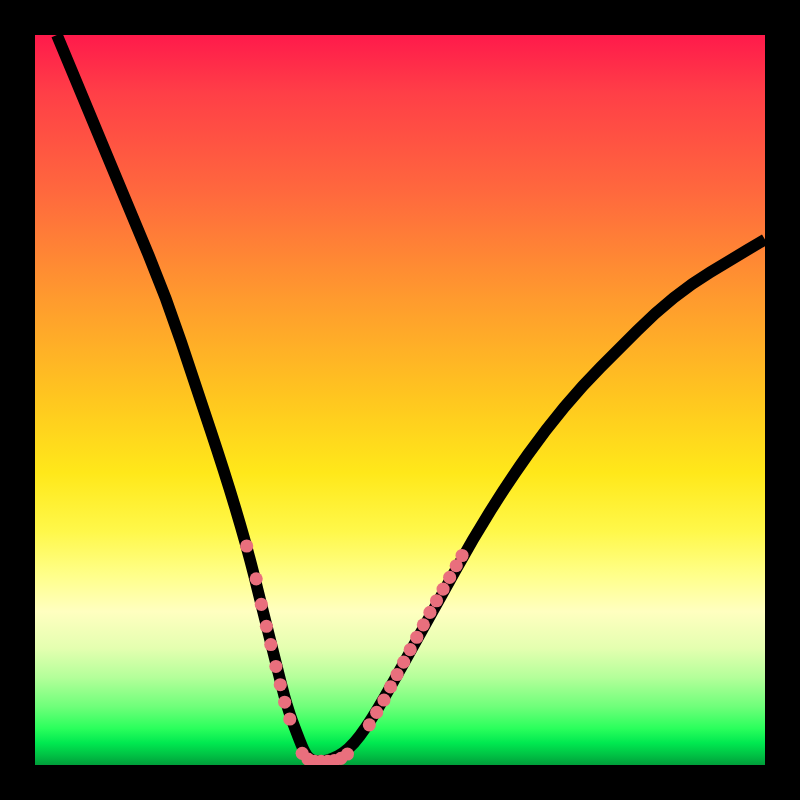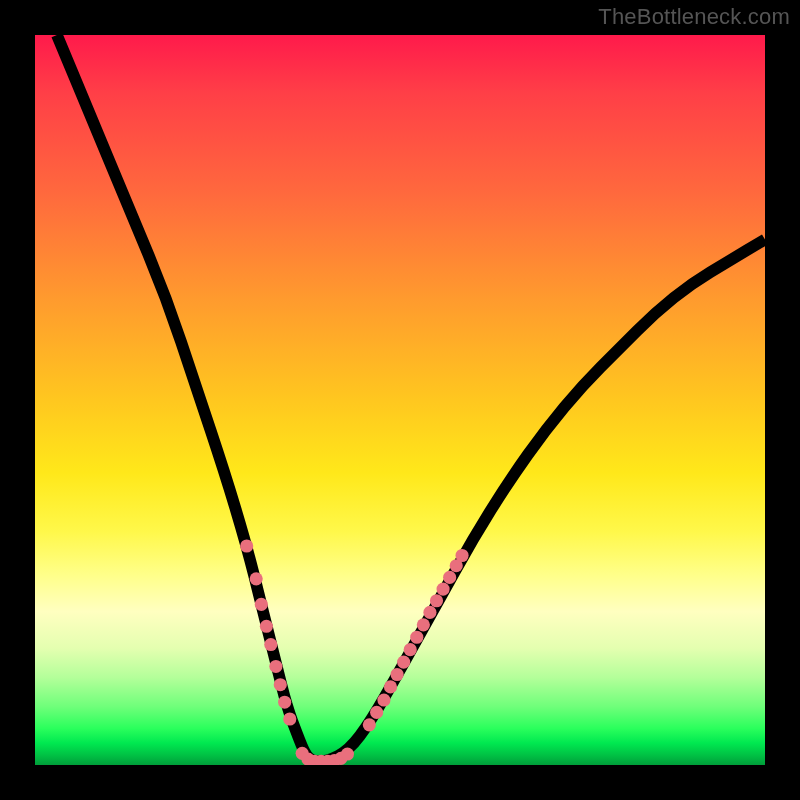--- a/index.html
+++ b/index.html
@@ -70,21 +70,20 @@
   }
   .dots circle {
     fill: #e96f7d;
     stroke: none;
   }
 </style>
 </head>
 <body>
 
 <div class="frame">
-  <div class="watermark">TheBottleneck.com</div>
   <div class="plot-area">
     <div class="gradient"></div>
     <svg class="curve" viewBox="0 0 100 100" preserveAspectRatio="none">
       <path id="curve-path" d="M 3.00 0.00 Q 3.00 0.00 5.50 6.00 Q 8.00 12.00 10.50 18.00 Q 13.00 24.00 15.50 30.00 Q 18.00 36.00 20.00 42.00 Q 22.00 48.00 24.00 54.00 Q 26.00 60.00 27.50 65.00 Q 29.00 70.00 30.00 74.00 Q 31.00 78.00 32.00 82.00 Q 33.00 86.00 33.75 89.00 Q 34.50 92.00 35.25 94.00 Q 36.00 96.00 36.50 97.25 Q 37.00 98.50 37.50 99.00 Q 38.00 99.50 39.00 99.50 Q 40.00 99.50 41.50 98.75 Q 43.00 98.00 44.50 96.00 Q 46.00 94.00 48.00 90.50 Q 50.00 87.00 52.50 82.50 Q 55.00 78.00 57.50 73.50 Q 60.00 69.00 62.50 65.00 Q 65.00 61.00 67.50 57.50 Q 70.00 54.00 72.50 51.00 Q 75.00 48.00 77.50 45.50 Q 80.00 43.00 82.50 40.50 Q 85.00 38.00 87.50 36.00 Q 90.00 34.00 92.50 32.50 Q 95.00 31.00 97.50 29.50 T 100.00 28.00 "></path>
       <g class="dots" id="dots-group">
           <circle cx="29.00" cy="70.00" r="0.9"></circle>
           <circle cx="30.30" cy="74.50" r="0.9"></circle>
           <circle cx="31.00" cy="78.00" r="0.9"></circle>
           <circle cx="31.70" cy="81.00" r="0.9"></circle>
           <circle cx="32.30" cy="83.50" r="0.9"></circle>

